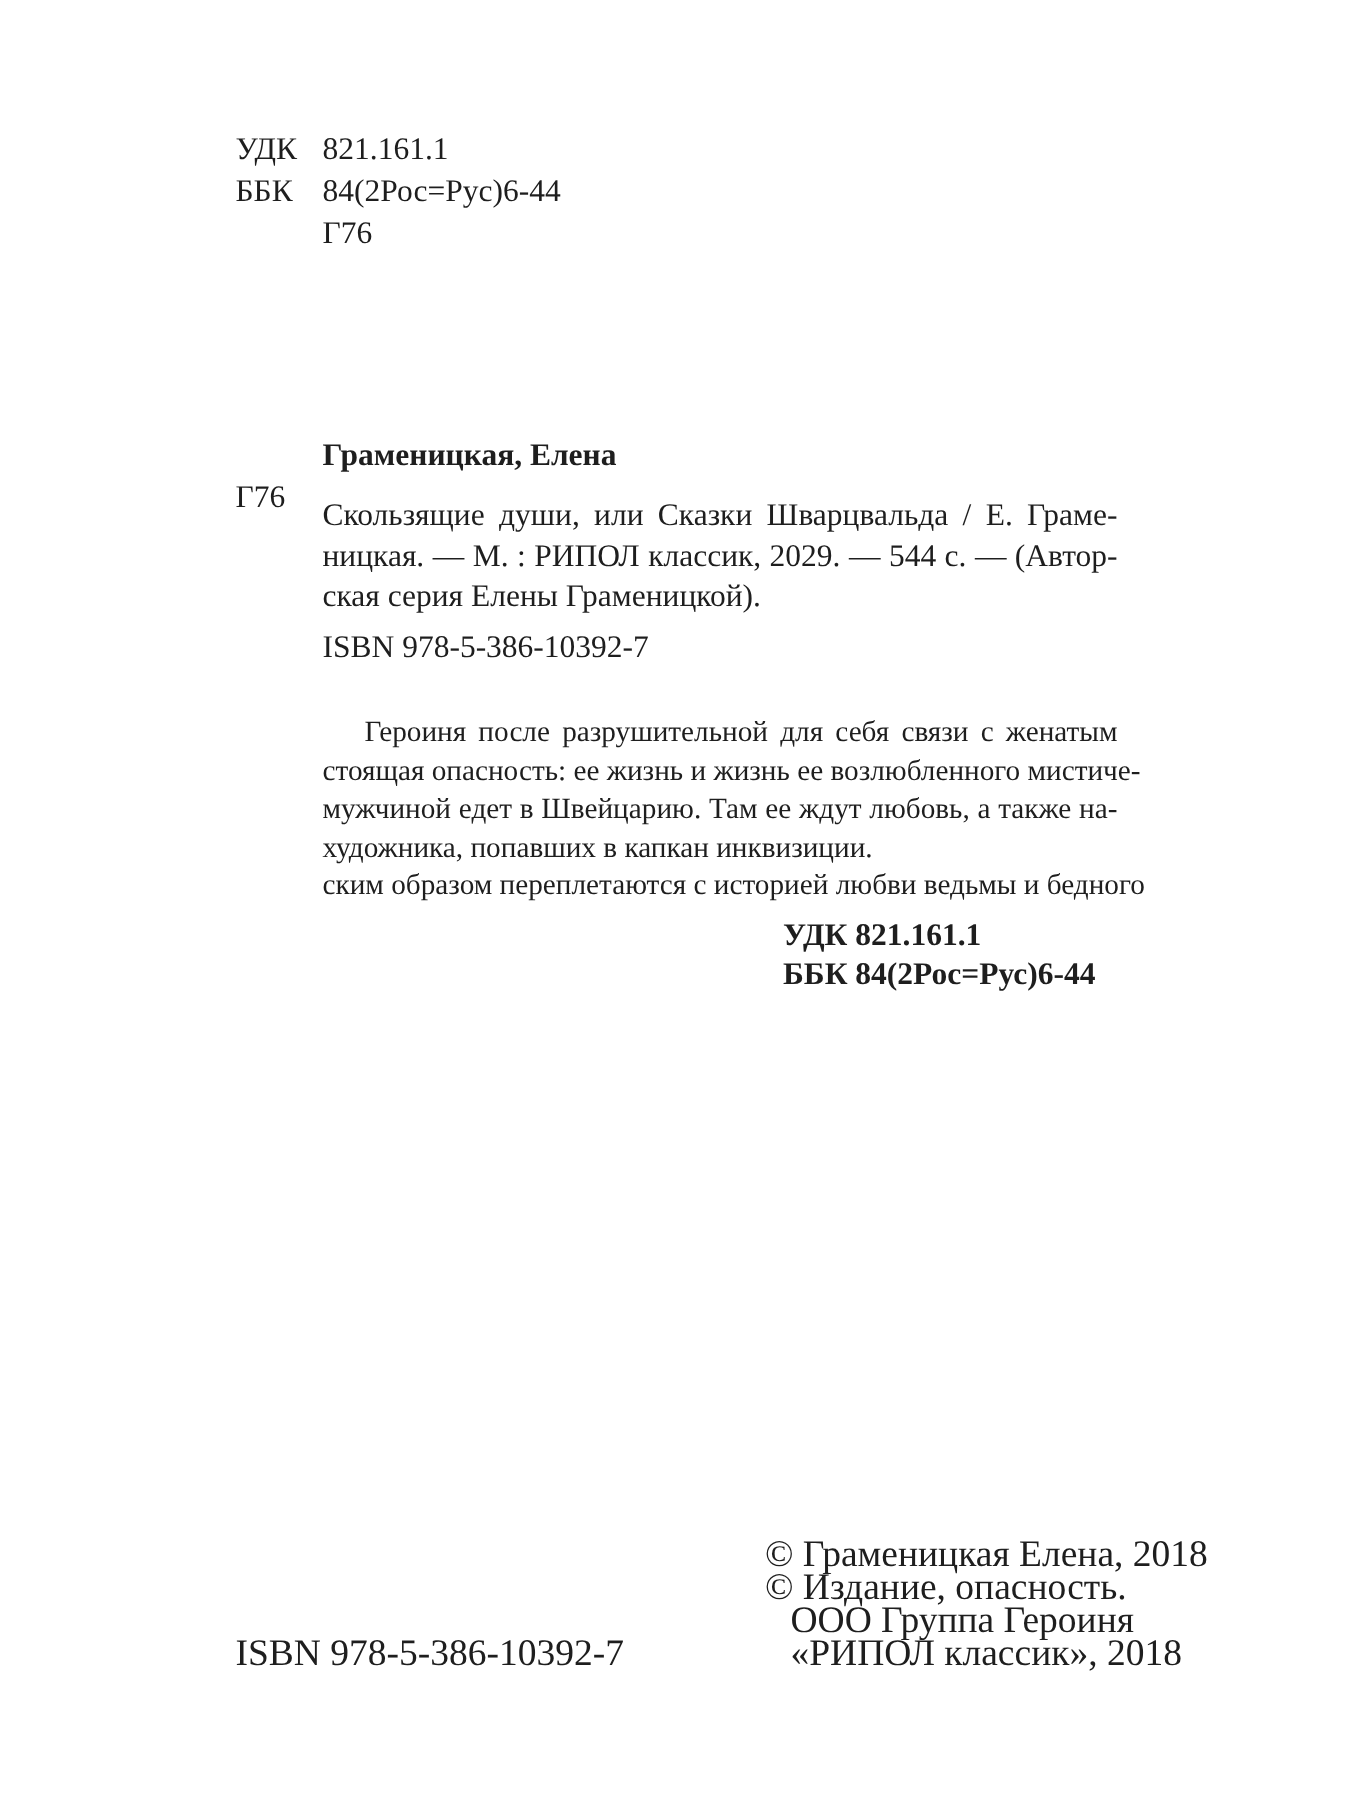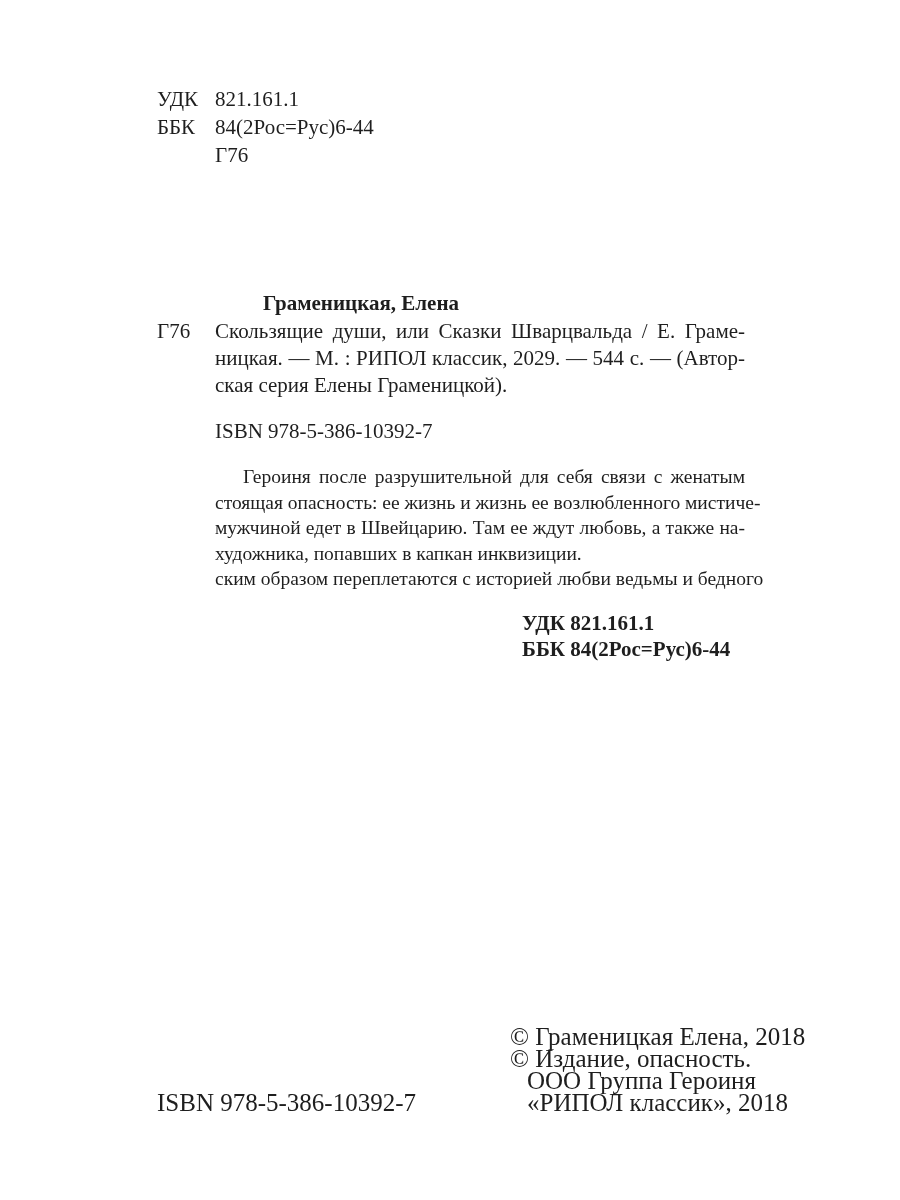--- a/index.html
+++ b/index.html
@@ -24,20 +24,21 @@
     .abs { position: absolute; }
     .row { position: absolute; white-space: nowrap; font-size: 21px; line-height: 27px; }
     .lbl { display: inline-block; width: 58px; }
     .bold { font-weight: bold; }
     .para {
       position: absolute;
       font-size: 19.5px;
       line-height: 25.5px;
       text-align: justify;
       text-align-last: left;
+      margin-top: 12px;
     }
     .para .line {
       display: block;
       text-align: justify;
       text-align-last: justify;
       white-space: nowrap;
     }
     .para .line.last { text-align-last: left; }
     .copy-line { position: absolute; white-space: nowrap; font-size: 25px; line-height: 25.5px; }
   </style>
@@ -49,21 +50,21 @@
   <div class="abs" style="left:157px; top:86px;">
     <div class="row" style="left:0; top:0;">
       <span class="lbl">УДК</span><span>821.161.1</span>
     </div>
     <div class="row" style="left:0; top:28px;">
       <span class="lbl">ББК</span><span>84(2Рос=Рус)6-44</span>
     </div>
     <div class="row" style="left:58px; top:56px;">Г76</div>
   </div>
 
-  <div class="row bold" style="left:215px; top:290px;margin-left:48px;">Граменицкая, Елена</div>
+  <div class="row bold" style="left:215px; top:290px;">Граменицкая, Елена</div>
   <div class="row" style="left:157px; top:318px;">Г76</div>
 
   <div class="para" style="left:215px; top:318px; width:530px; font-size:21px; line-height:27px;">
     <span class="line">Скользящие души, или Сказки Шварцвальда / Е. Грамe-</span>
     <span class="line">ницкая. — М. : РИПОЛ классик, 2029. — 544 с. — (Автор-</span>
     <span class="line last">ская серия Елены Граменицкой).</span>
   </div>
 
   <div class="row" style="left:215px; top:418px;">ISBN 978-5-386-10392-7</div>
 

